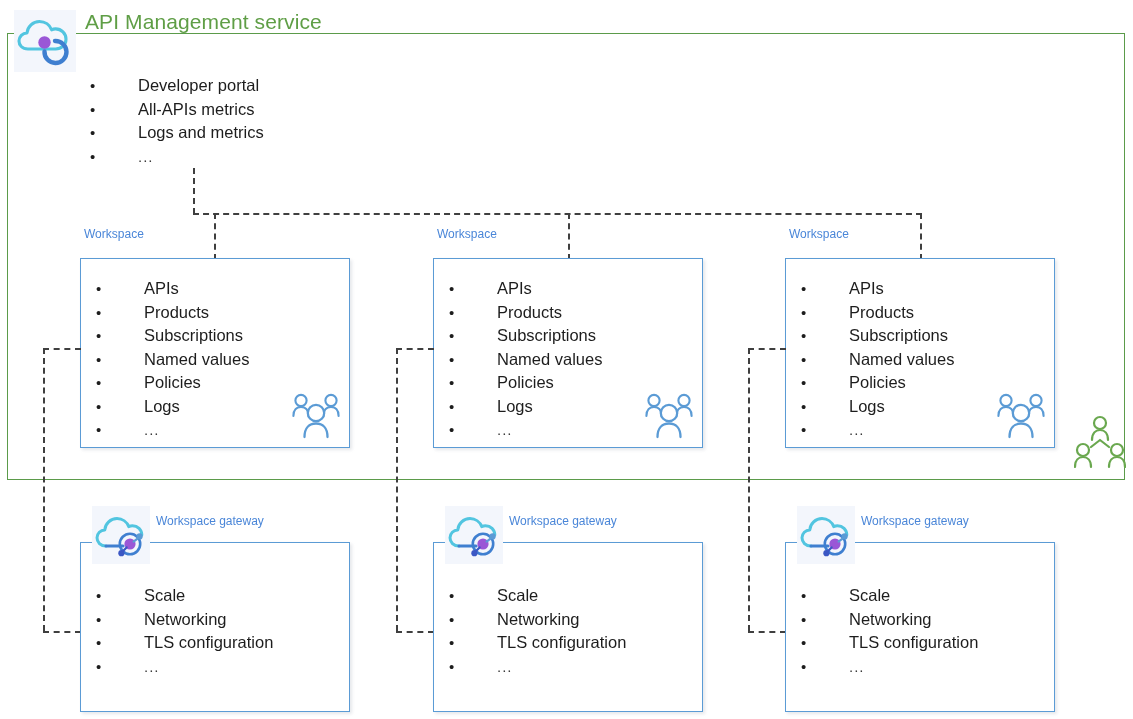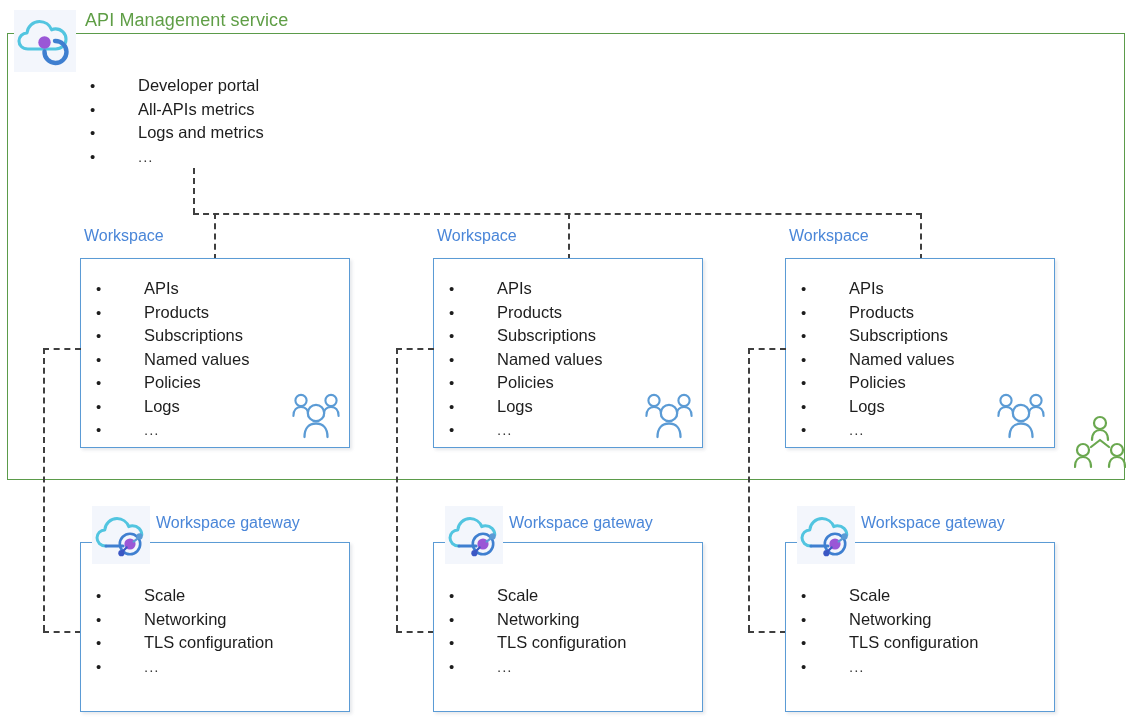--- a/index.html
+++ b/index.html
@@ -27,21 +27,21 @@
     width: 1118px;
     height: 447px;
     border: 1.5px solid #5b9b4a;
     box-sizing: border-box;
     background: #ffffff;
   }
   .service-title {
     position: absolute;
     left: 85px;
     top: 10px;
-    font-size: 18px;
+    font-size: 21px;
     color: #5f9e46;
     letter-spacing: .1px;
     white-space: nowrap;
   }
 
   
   .icon-tile {
     position: absolute;
     background: #f3f6fc;
   }
@@ -73,21 +73,21 @@
   
   .blue-box {
     position: absolute;
     border: 1.3px solid #5b9bd5;
     box-sizing: border-box;
     background: #ffffff;
     box-shadow: 2px 2px 3px rgba(140,150,165,0.22);
   }
   .box-title {
     position: absolute;
-    font-size: 16px;
+    font-size: 12px;
     color: #4a86d8;
     white-space: nowrap;
   }
 
   
   .conn-h {
     position: absolute;
     height: 0;
     border-top: 2px dashed #3f3f3f;
   }

